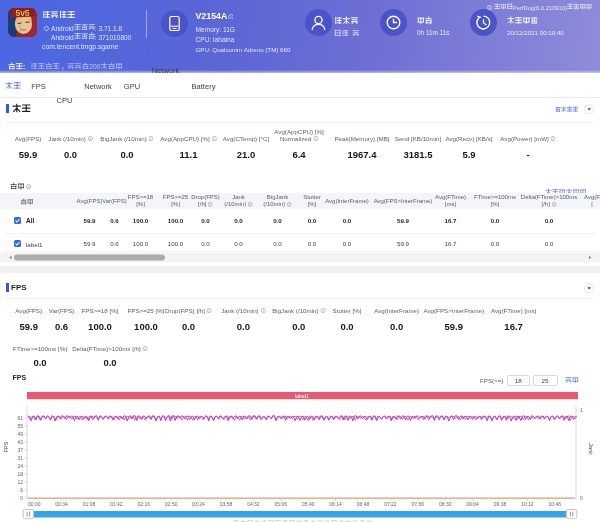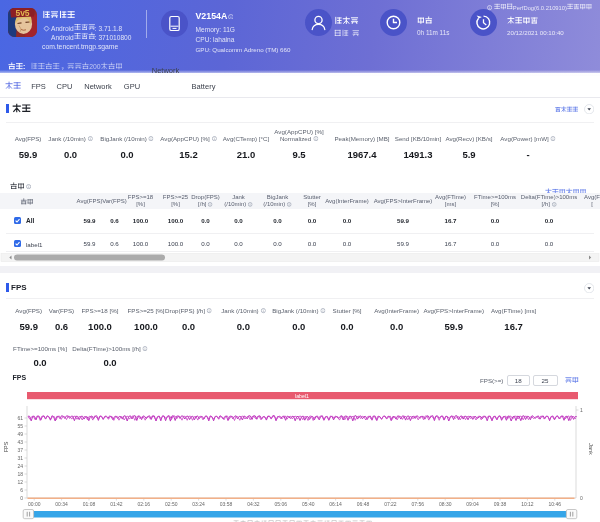--- a/index.html
+++ b/index.html
@@ -119,21 +119,21 @@
         <path d="M5.03,1.22 L5.03,6.66 M6.60,1.77 L9.79,1.77 M6.60,3.94 L9.79,3.94 M6.60,6.26 L9.79,6.26 M8.16,1.77 L8.16,6.26 M11.70,1.56 L17.14,1.56 M11.70,3.94 L17.14,3.94 M11.70,6.46 L17.14,6.46 M14.42,1.56 L14.42,6.46 M21.76,0.95 L21.76,2.58 M19.04,2.58 L24.48,2.58 M19.58,4.35 L23.94,4.35 M19.58,4.35 L19.58,6.53 M23.94,4.35 L23.94,6.53 M19.58,6.53 L23.94,6.53 M26.38,1.56 L31.82,1.56 M26.38,3.94 L31.82,3.94 M26.38,6.46 L31.82,6.46 M29.10,1.56 L29.10,6.46 M35.2,5.8 L36.4,5.8 L35.6,7.5 M41.07,1.63 L46.51,1.63 M41.75,3.40 L45.83,3.40 M41.07,5.17 L46.51,5.17 M42.43,5.17 L41.75,6.66 M45.15,5.17 L45.83,6.66 M48.42,1.63 L53.86,1.63 M49.10,3.40 L53.18,3.40 M48.42,5.17 L53.86,5.17 M49.78,5.17 L49.10,6.66 M52.50,5.17 L53.18,6.66 M58.48,0.95 L58.48,2.58 M55.76,2.58 L61.20,2.58 M56.30,4.35 L60.66,4.35 M56.30,4.35 L56.30,6.53 M60.66,4.35 L60.66,6.53 M56.30,6.53 L60.66,6.53 M77.25,1.02 L77.25,6.66 M74.53,2.45 L79.97,2.45 M74.94,6.53 L76.98,4.22 M79.56,6.53 L77.52,4.22 M84.59,0.95 L84.59,2.58 M81.87,2.58 L87.31,2.58 M82.42,4.35 L86.77,4.35 M82.42,4.35 L82.42,6.53 M86.77,4.35 L86.77,6.53 M82.42,6.53 L86.77,6.53 M89.49,2.04 L94.38,2.04 M89.49,2.04 L89.49,5.71 M94.38,2.04 L94.38,5.71 M89.49,5.71 L94.38,5.71 M91.94,2.04 L91.94,6.94" stroke="rgba(255,255,255,0.62)" stroke-width="0.70" fill="none" stroke-linecap="square"></path>
         <text x="62.2" y="6.8" font-size="6.8" font-weight="normal" fill="rgba(255,255,255,0.62)" font-family="Liberation Sans">2</text>
         <text x="66.0" y="6.8" font-size="6.8" font-weight="normal" fill="rgba(255,255,255,0.62)" font-family="Liberation Sans">0</text>
         <text x="69.8" y="6.8" font-size="6.8" font-weight="normal" fill="rgba(255,255,255,0.62)" font-family="Liberation Sans">0</text>
       </svg></div>
 <div class="a" style="left:0;top:96.5px;width:600px;height:1px;background:#e9e9ee"></div>
 <div class="a cz" style="left:13px;top:81px;transform:translateX(-50%)"><svg style="vertical-align:-0.6px" width="16" height="9" viewBox="0 0 16 9">
         <path d="M4.05,1.12 L4.05,7.35 M1.05,2.70 L7.05,2.70 M1.50,7.20 L3.75,4.65 M6.60,7.20 L4.35,4.65 M9.15,1.73 L15.15,1.73 M9.15,4.35 L15.15,4.35 M9.15,7.12 L15.15,7.12 M12.15,1.73 L12.15,7.12" stroke="#4a5fe0" stroke-width="0.75" fill="none" stroke-linecap="square"></path>
       </svg></div>
 <div class="a tab c" style="left:38.5px;top:82px;color:#3a3f4a">FPS</div>
-<div class="a tab c" style="left:64.5px;top:82px;color:#3a3f4a">CPU</div>
+<div class="a tab c" style="left:64.5px;top:96px;color:#3a3f4a">CPU</div>
 <div class="a tab c" style="left:98px;top:82px;color:#3a3f4a">Network</div>
 <div class="a tab c" style="left:132px;top:82px;color:#3a3f4a">GPU</div>
 <div class="a tab c" style="left:165.5px;top:66px;color:#3a3f4a">Network</div>
 <div class="a tab c" style="left:203.5px;top:82px;color:#3a3f4a">Battery</div>
 <div class="a" style="left:6px;top:104px;width:2.5px;height:9px;background:#2e5aea"></div>
 <div class="a cz" style="left:12px;top:103px"><svg style="vertical-align:-0.7px" width="19" height="10" viewBox="0 0 19 10">
         <path d="M4.75,1.32 L4.75,8.62 M1.23,3.17 L8.27,3.17 M1.76,8.45 L4.40,5.46 M7.74,8.45 L5.10,5.46 M10.74,2.02 L17.78,2.02 M10.74,5.10 L17.78,5.10 M10.74,8.36 L17.78,8.36 M14.26,2.02 L14.26,8.36" stroke="#1c1f26" stroke-width="1.14" fill="none" stroke-linecap="square"></path>
       </svg></div>
 <div class="a cz" style="left:555px;top:105.5px"><svg style="vertical-align:-0.4px" width="23" height="6" viewBox="0 0 23 6">
         <path d="M0.76,1.51 L5.08,1.51 M2.92,1.51 L2.92,3.67 M1.40,2.70 L1.40,5.29 M1.40,5.29 L4.43,5.29 M4.43,2.86 L4.43,5.29 M2.27,3.78 L3.56,3.78 M8.75,0.81 L8.75,5.29 M6.59,1.94 L10.91,1.94 M6.91,5.18 L8.53,3.35 M10.58,5.18 L8.96,3.35 M12.42,1.24 L16.74,1.24 M12.42,3.13 L16.74,3.13 M12.42,5.13 L16.74,5.13 M14.58,1.24 L14.58,5.13 M18.25,1.24 L22.57,1.24 M18.25,3.13 L22.57,3.13 M18.25,5.13 L22.57,5.13 M20.41,1.24 L20.41,5.13" stroke="#5b79e8" stroke-width="0.70" fill="none" stroke-linecap="square"></path>
@@ -155,33 +155,33 @@
         <circle cx="2.6" cy="2.6" r="2.1" fill="none" stroke="#9aa0b0" stroke-width="0.7"></circle>
         <line x1="2.6" y1="1.6550000000000002" x2="2.6" y2="2.075" stroke="#9aa0b0" stroke-width="0.7"></line>
         <line x1="2.6" y1="2.495" x2="2.6" y2="3.7550000000000003" stroke="#9aa0b0" stroke-width="0.7"></line>
       </svg></div>
 <div class="a val c" style="left:127px;top:148.5px">0.0</div>
 <div class="a lbl c" style="left:188.5px;top:134.5px">Avg(AppCPU) [%] <svg style="vertical-align:-0.5px" width="5.2" height="5.2">
         <circle cx="2.6" cy="2.6" r="2.1" fill="none" stroke="#9aa0b0" stroke-width="0.7"></circle>
         <line x1="2.6" y1="1.6550000000000002" x2="2.6" y2="2.075" stroke="#9aa0b0" stroke-width="0.7"></line>
         <line x1="2.6" y1="2.495" x2="2.6" y2="3.7550000000000003" stroke="#9aa0b0" stroke-width="0.7"></line>
       </svg></div>
-<div class="a val c" style="left:188.5px;top:148.5px">15.2</div>
+<div class="a val c" style="left:188.5px;top:148.5px">11.1</div>
 <div class="a lbl c" style="left:246px;top:134.5px">Avg(CTemp) [°C]</div>
 <div class="a val c" style="left:246px;top:148.5px">21.0</div>
 <div class="a lbl c" style="left:299px;top:127.5px;line-height:7px">Avg(AppCPU) [%]<br>Normalized <svg style="vertical-align:-0.5px" width="5.2" height="5.2">
         <circle cx="2.6" cy="2.6" r="2.1" fill="none" stroke="#9aa0b0" stroke-width="0.7"></circle>
         <line x1="2.6" y1="1.6550000000000002" x2="2.6" y2="2.075" stroke="#9aa0b0" stroke-width="0.7"></line>
         <line x1="2.6" y1="2.495" x2="2.6" y2="3.7550000000000003" stroke="#9aa0b0" stroke-width="0.7"></line>
       </svg></div>
-<div class="a val c" style="left:299px;top:148.5px">9.5</div>
+<div class="a val c" style="left:299px;top:148.5px">6.4</div>
 <div class="a lbl c" style="left:362px;top:134.5px">Peak(Memory) [MB]</div>
 <div class="a val c" style="left:362px;top:148.5px">1967.4</div>
 <div class="a lbl c" style="left:418px;top:134.5px">Send [KB/10min]</div>
-<div class="a val c" style="left:418px;top:148.5px">1491.3</div>
+<div class="a val c" style="left:418px;top:148.5px">3181.5</div>
 <div class="a lbl c" style="left:469px;top:134.5px">Avg(Recv) [KB/s]</div>
 <div class="a val c" style="left:469px;top:148.5px">5.9</div>
 <div class="a lbl c" style="left:528px;top:134.5px">Avg(Power) [mW] <svg style="vertical-align:-0.5px" width="5.2" height="5.2">
         <circle cx="2.6" cy="2.6" r="2.1" fill="none" stroke="#9aa0b0" stroke-width="0.7"></circle>
         <line x1="2.6" y1="1.6550000000000002" x2="2.6" y2="2.075" stroke="#9aa0b0" stroke-width="0.7"></line>
         <line x1="2.6" y1="2.495" x2="2.6" y2="3.7550000000000003" stroke="#9aa0b0" stroke-width="0.7"></line>
       </svg></div>
 <div class="a val c" style="left:528px;top:148.5px">-</div>
 <div class="a cz" style="left:10px;top:182px"><svg style="vertical-align:-0.5px" width="15" height="8" viewBox="0 0 15 8">
         <path d="M3.67,0.95 L3.67,2.58 M0.95,2.58 L6.39,2.58 M1.50,4.35 L5.85,4.35 M1.50,4.35 L1.50,6.53 M5.85,4.35 L5.85,6.53 M1.50,6.53 L5.85,6.53 M8.57,2.04 L13.46,2.04 M8.57,2.04 L8.57,5.71 M13.46,2.04 L13.46,5.71 M8.57,5.71 L13.46,5.71 M11.02,2.04 L11.02,6.94" stroke="#2a2e38" stroke-width="0.70" fill="none" stroke-linecap="square"></path>

